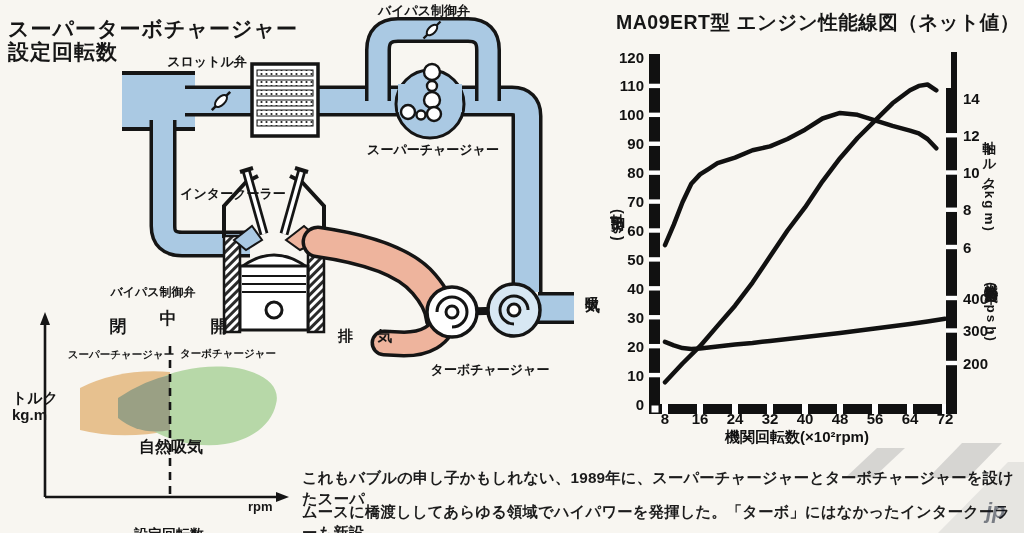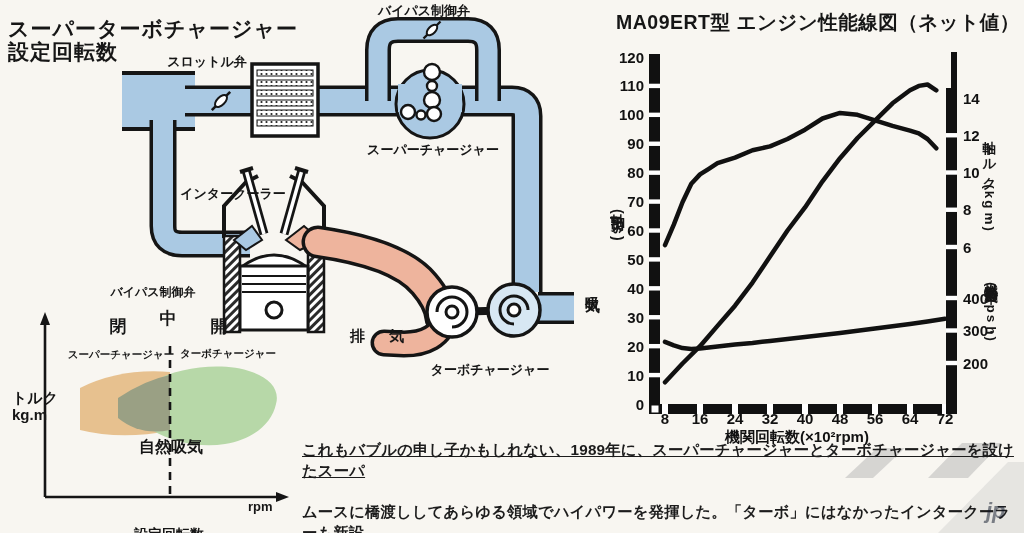--- a/index.html
+++ b/index.html
@@ -213,21 +213,21 @@
 
   <div class="lbl title" style="left:8px;top:17px;">
     <div>スーパーターボチャージャー</div>
     <div>設定回転数</div>
   </div>
 
   <div class="lbl ctr" style="left:207px;top:56px;font-size:13px;">スロットル弁</div>
   <div class="lbl ctr" style="left:424px;top:5px;font-size:13px;">バイパス制御弁</div>
   <div class="lbl ctr" style="left:233px;top:144px;font-size:13px;margin-top:44px;">インタークーラー</div>
   <div class="lbl ctr" style="left:433px;top:144px;font-size:13px;">スーパーチャージャー</div>
-  <div class="lbl" style="left:350px;top:328px;font-size:15px;letter-spacing:10px;text-align:right;">排 気</div>
+  <div class="lbl" style="left:338px;top:328px;font-size:15px;letter-spacing:10px;text-align:right;">排 気</div>
   <div class="lbl vtext" style="left:584px;top:284px;font-size:15px;">吸気</div>
   <div class="lbl ctr" style="left:490px;top:364px;font-size:13px;">ターボチャージャー</div>
 
   <div class="lbl ctr" style="left:153px;top:287px;font-size:12px;">バイパス制御弁</div>
   <div class="lbl ctr" style="left:118px;top:319px;font-size:17px;">閉</div>
   <div class="lbl ctr" style="left:168px;top:311px;font-size:17px;">中</div>
   <div class="lbl ctr" style="left:219px;top:319px;font-size:17px;">開</div>
   <div class="lbl ctr" style="left:121px;top:350px;font-size:10.5px;">スーパーチャージャー</div>
   <div class="lbl ctr" style="left:228px;top:349px;font-size:10.5px;">ターボチャージャー</div>
   <div class="lbl ctr" style="left:171px;top:440px;font-size:16px;">自然吸気</div>
@@ -236,17 +236,17 @@
   <div class="lbl" style="left:12px;top:390px;font-size:15px;">
     <div>トルク</div>
     <div>kg.m</div>
   </div>
 
   <div class="lbl perf-title" style="left:616px;top:12px;">MA09ERT型 エンジン性能線図（ネット値）</div>
   <div class="lbl vtext" style="left:610px;top:203px;font-size:14px;">軸出力(ps)</div>
   <div class="lbl vtext" style="left:981px;top:130px;font-size:13.5px;">軸トルク(kg・m)</div>
   <div class="lbl vtext" style="left:983px;top:272px;font-size:13.5px;">燃料消費率(g/ps・h)</div>
 
-  <div class="cap" style="top:440px;text-decoration:underline;">これもバブルの申し子かもしれない、1989年に、スーパーチャージャーとターボチャージャーを設けたスーパ</div>
+  <div class="cap" style="top:468px;">これもバブルの申し子かもしれない、1989年に、スーパーチャージャーとターボチャージャーを設けたスーパ</div>
   <div class="cap" style="top:502px;">ムースに橋渡ししてあらゆる領域でハイパワーを発揮した。「ターボ」にはなかったインタークーラーも新設。</div>
 
   <div class="wm-text" style="left:986px;top:498px;">jp</div>
 </div>
 
 </body></html>

